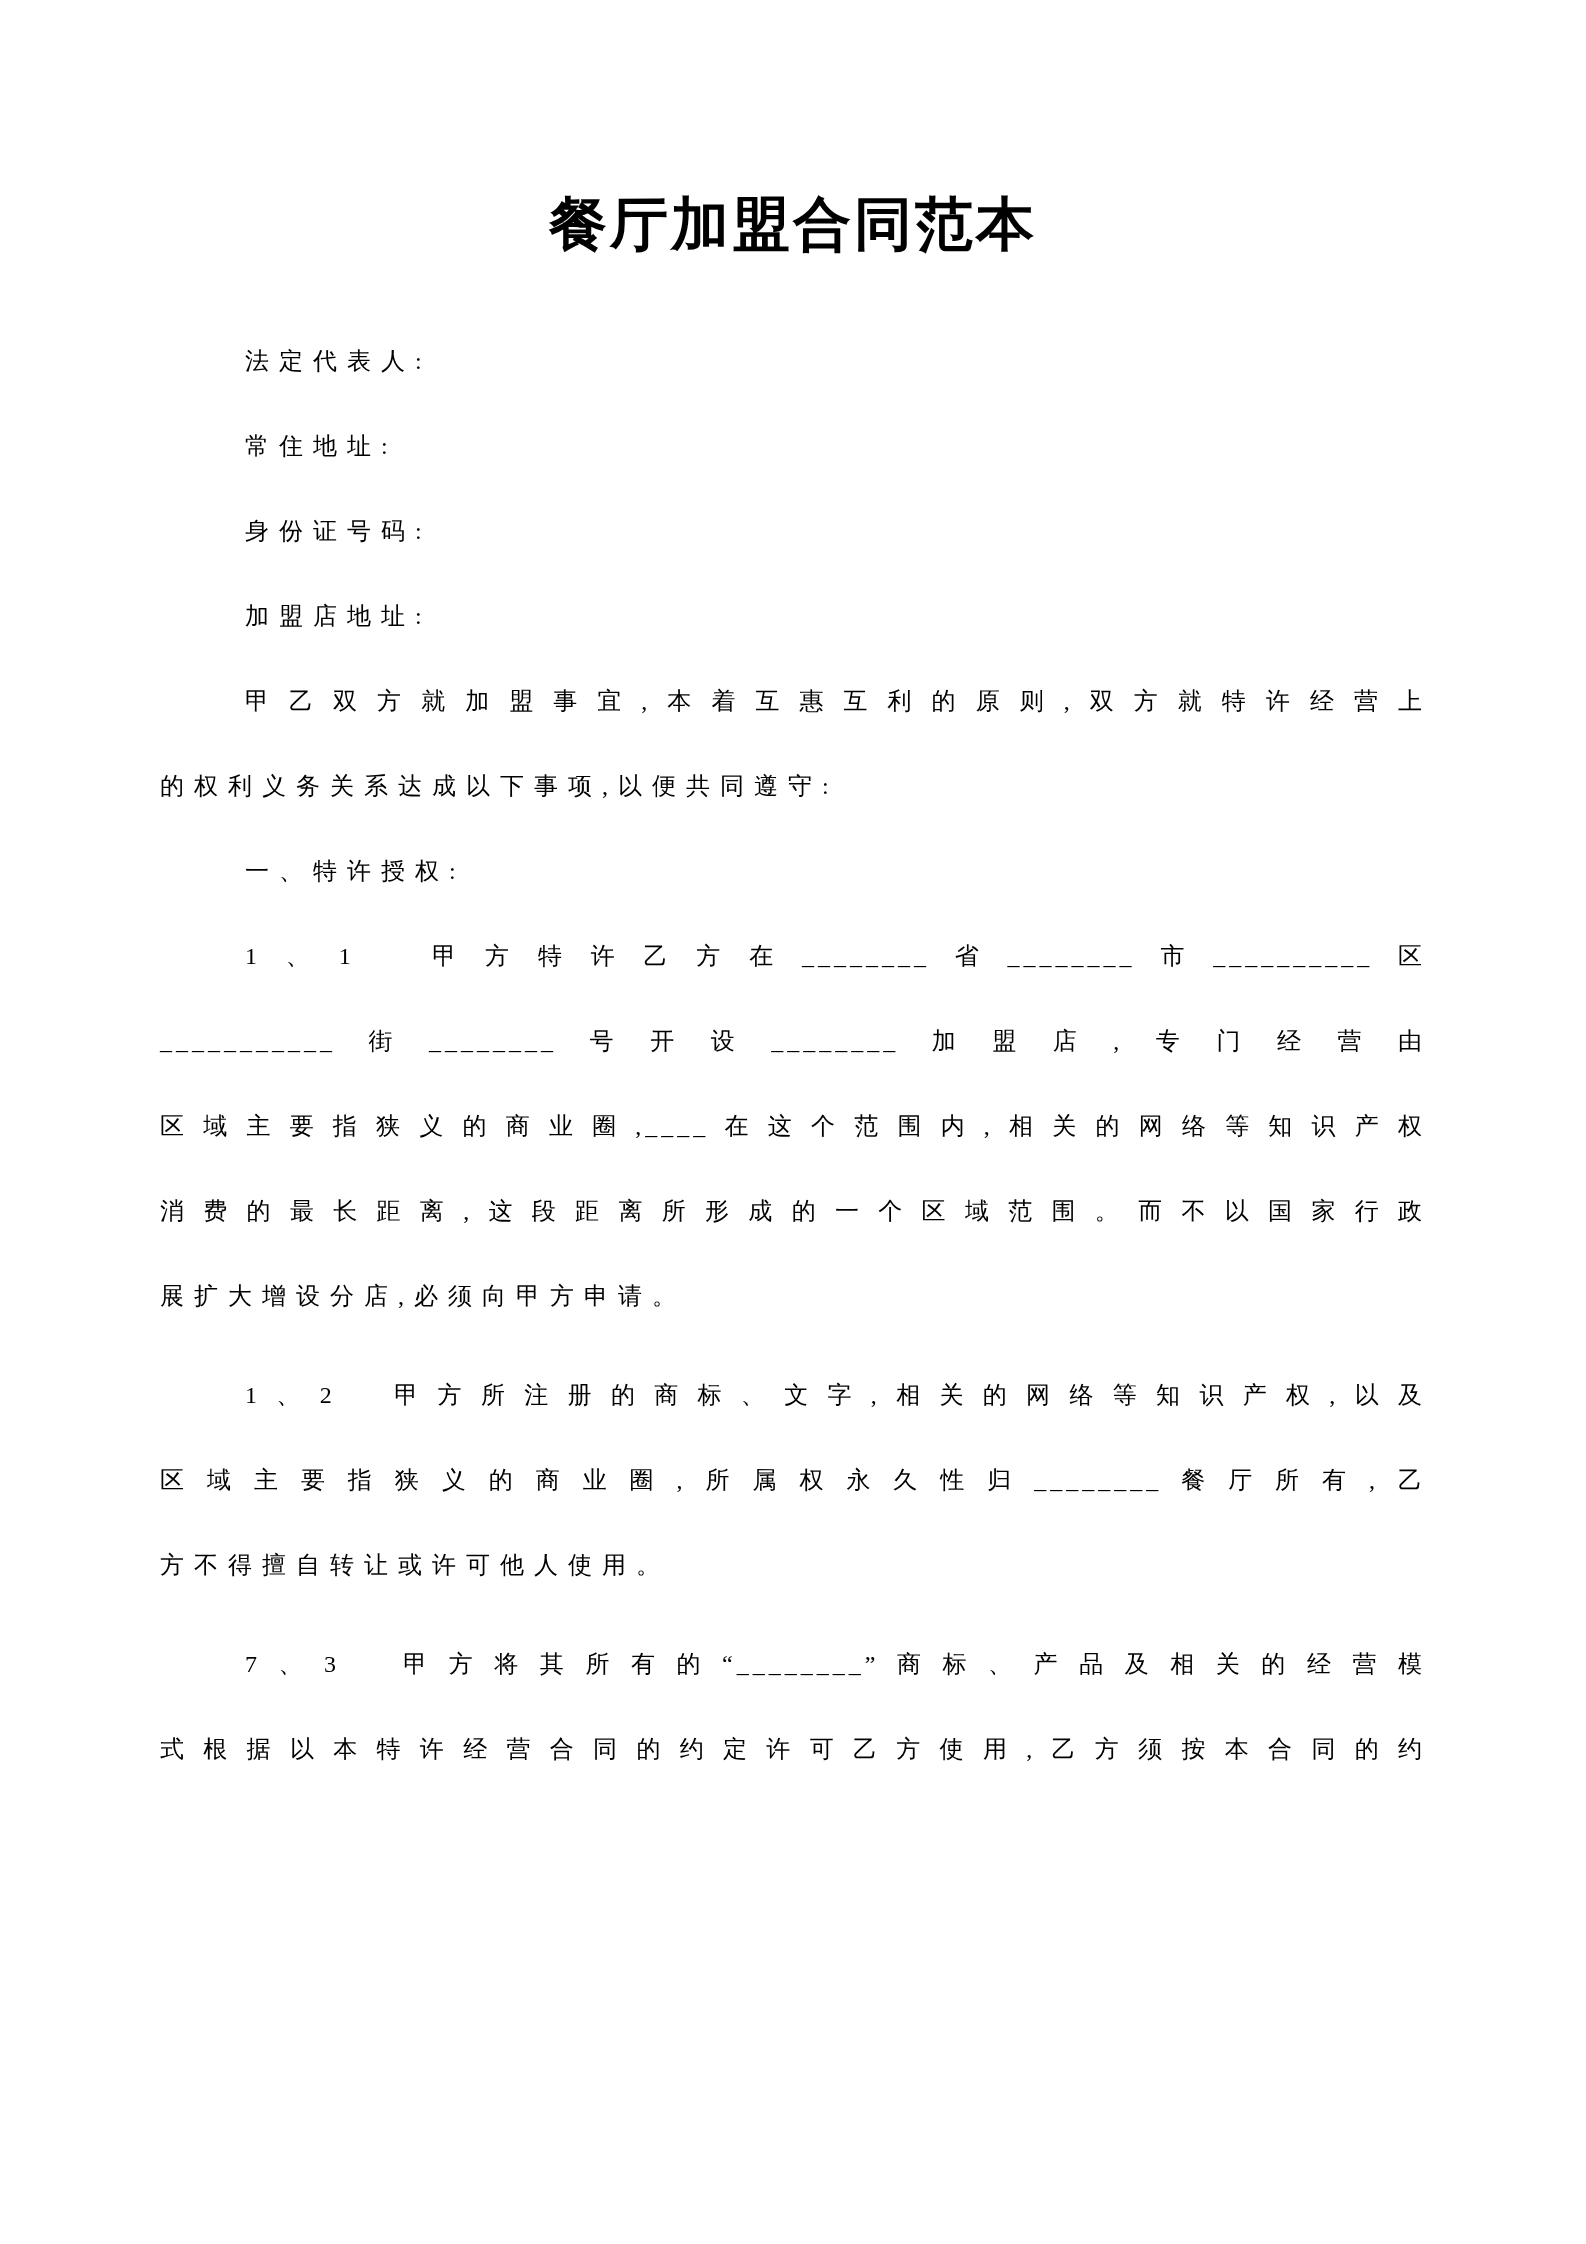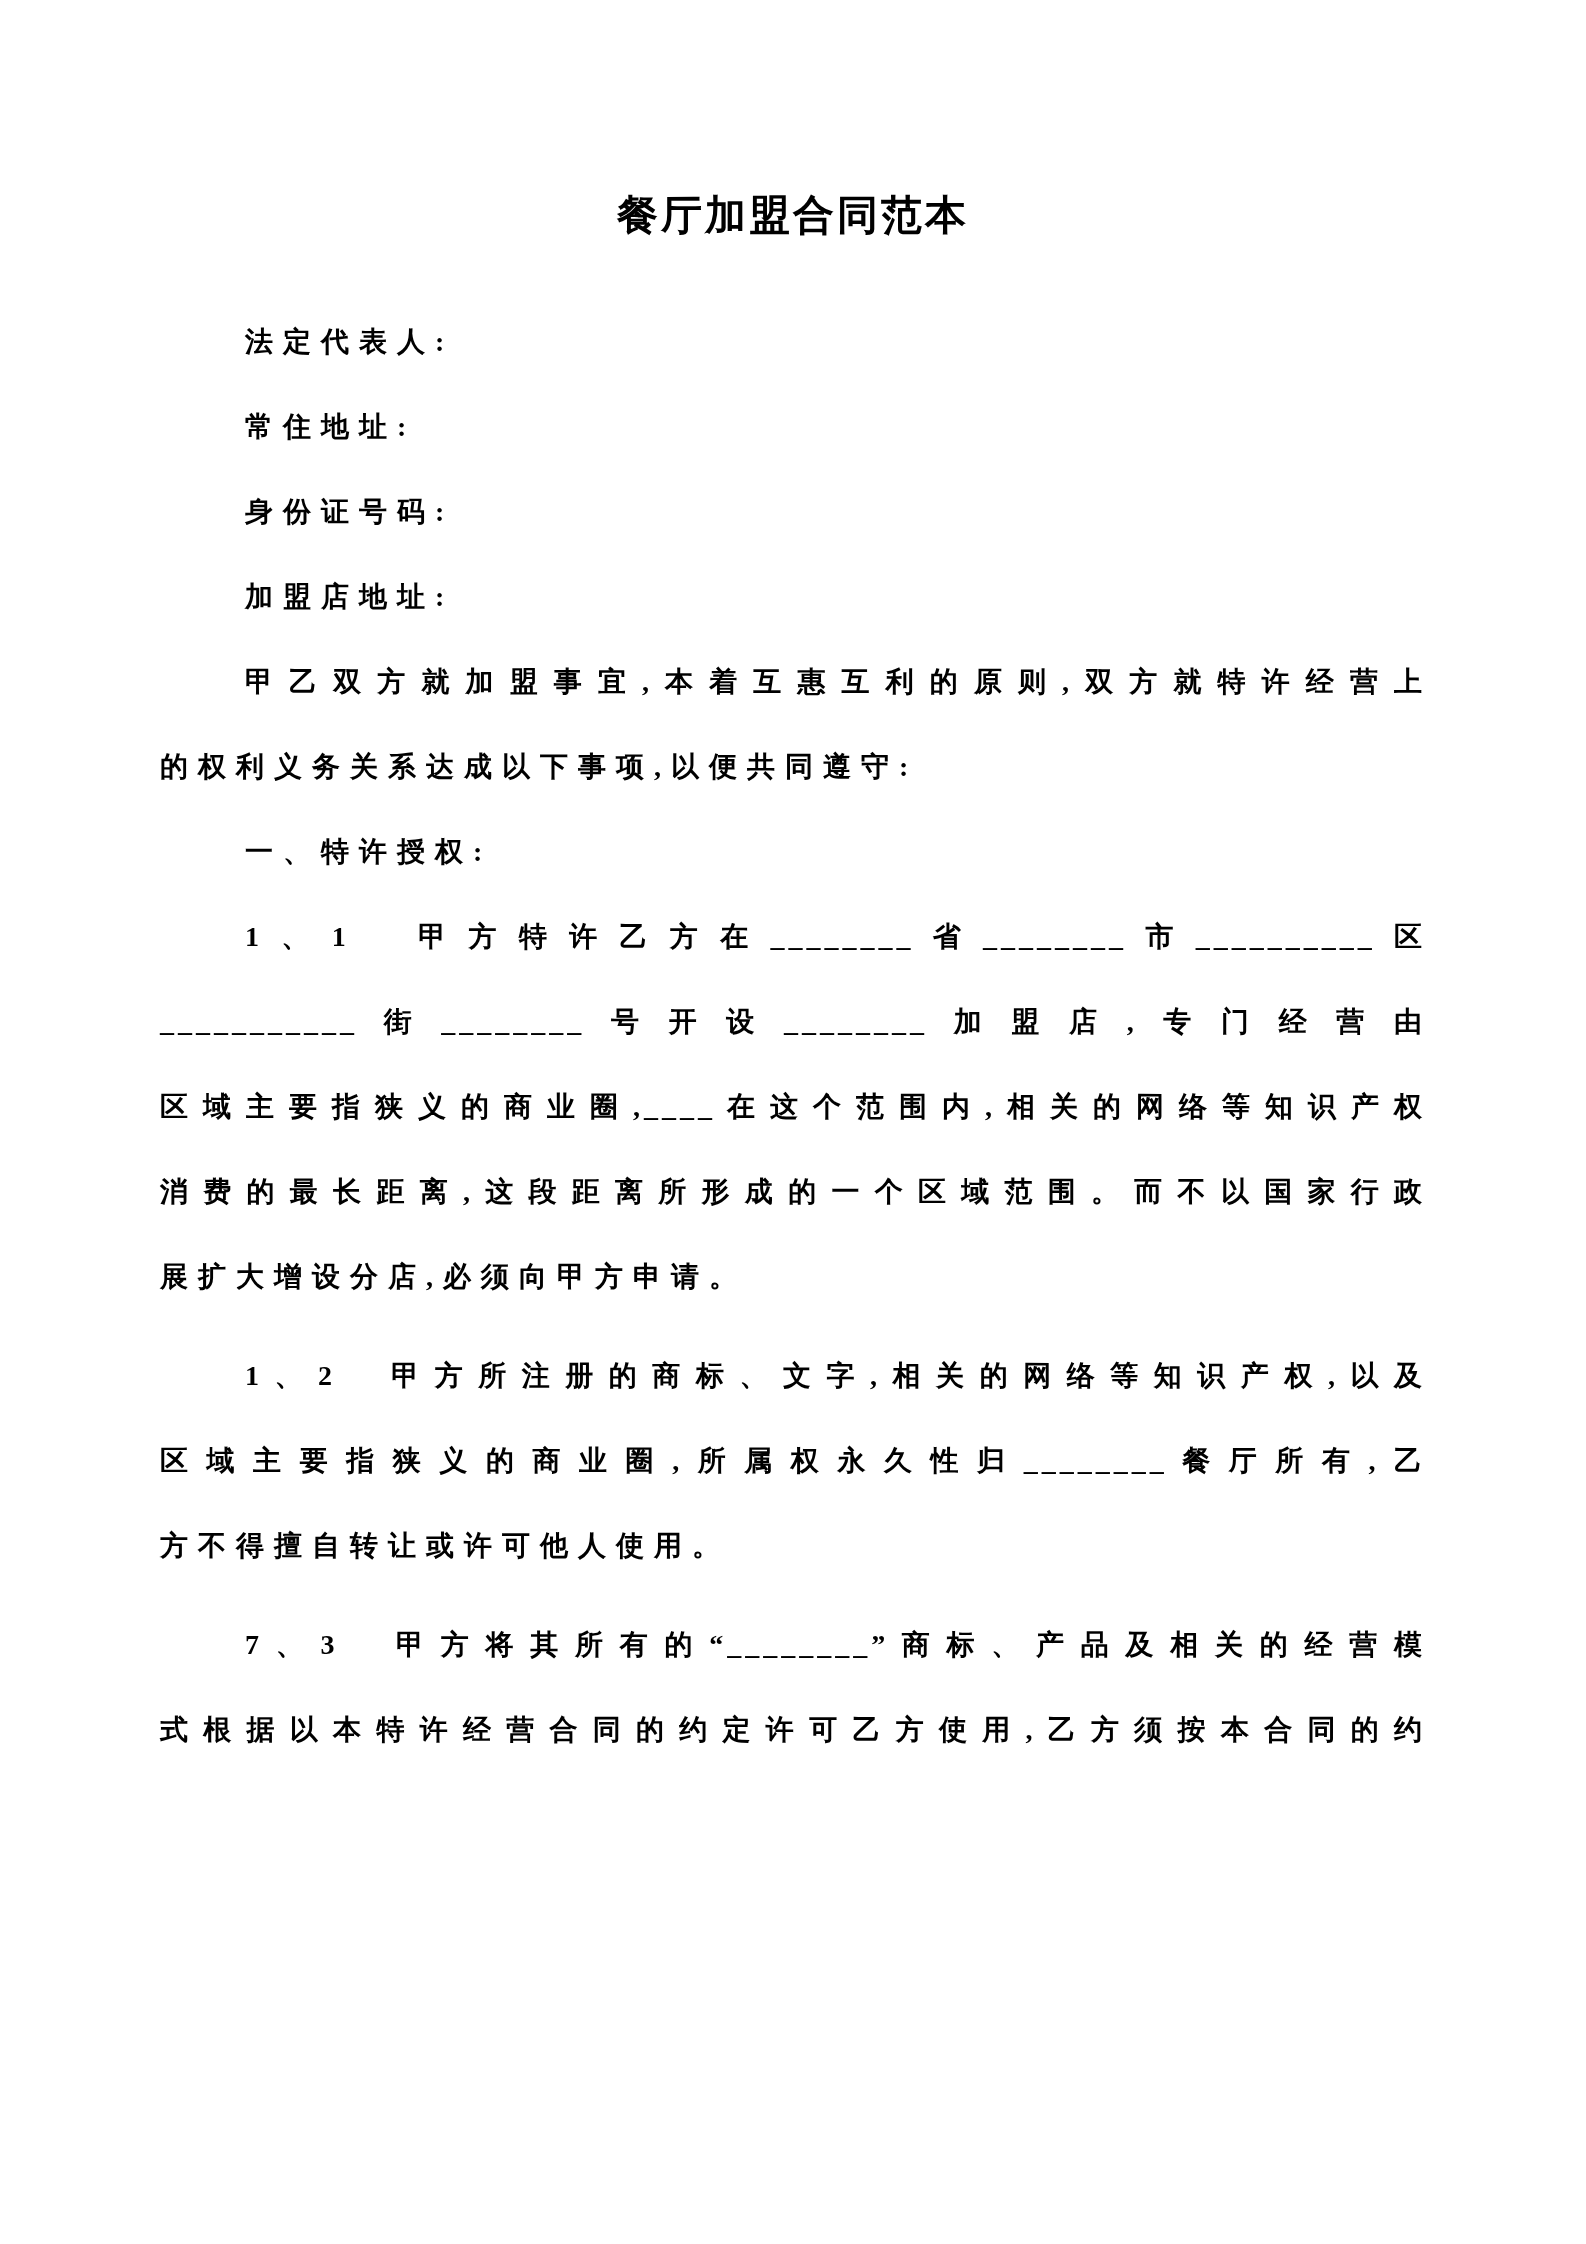--- a/index.html
+++ b/index.html
@@ -16,35 +16,34 @@
     font-family: "Liberation Serif", "DejaVu Serif", serif;
     overflow: hidden;
   }
   .title-wrap {
     padding-top: 192px;
     margin-left: 160px;
     width: 1266px;
     text-align: center;
   }
   .doc-title {
-    font-size: 41px;
+    font-size: 58px;
     font-weight: bold;
     letter-spacing: 3px;
     line-height: 1.15;
   }
   .body-col {
     margin: 60px 160px 0 160px;
     width: 1266px;
   }
   .ln {
-    font-size: 28px;
+    font-size: 24px;
     line-height: 85px;
     height: 85px;
     white-space: normal;
-    font-weight: bold;
   }
   .indent {
     text-indent: 85px;
   }
   .spaced {
     letter-spacing: 10px;
   }
   .jfull {
     letter-spacing: 4px;
     text-align: justify;

